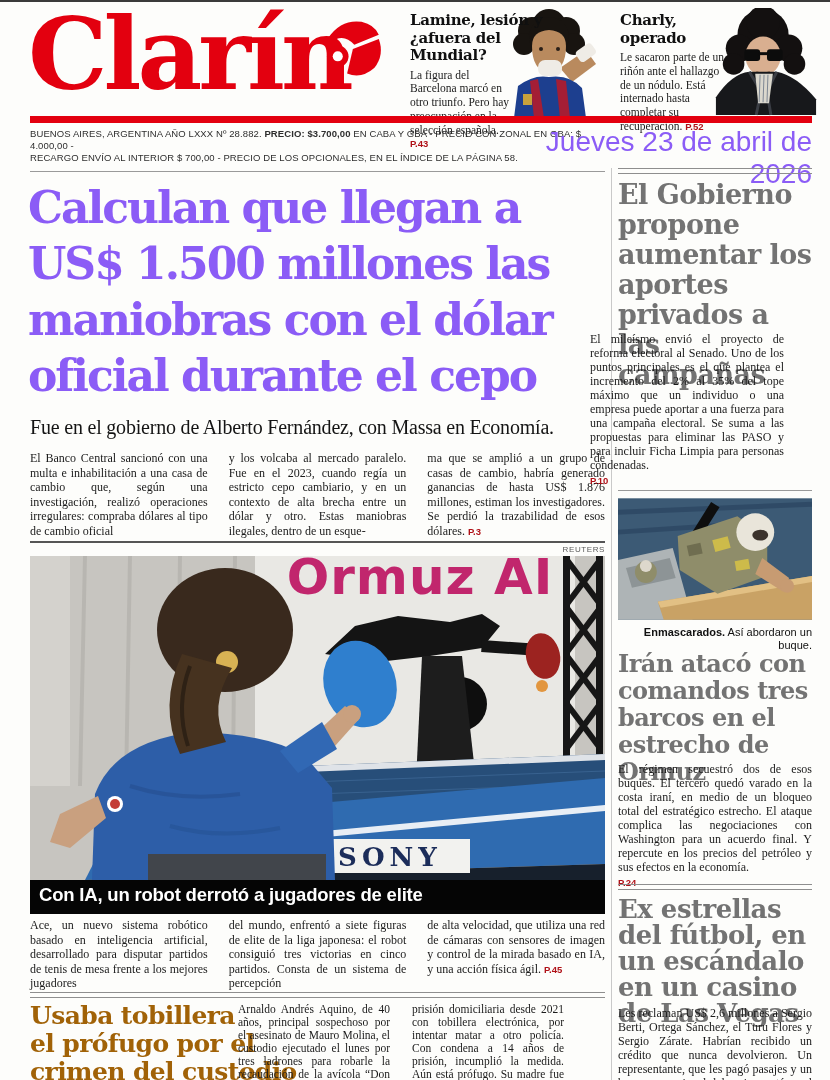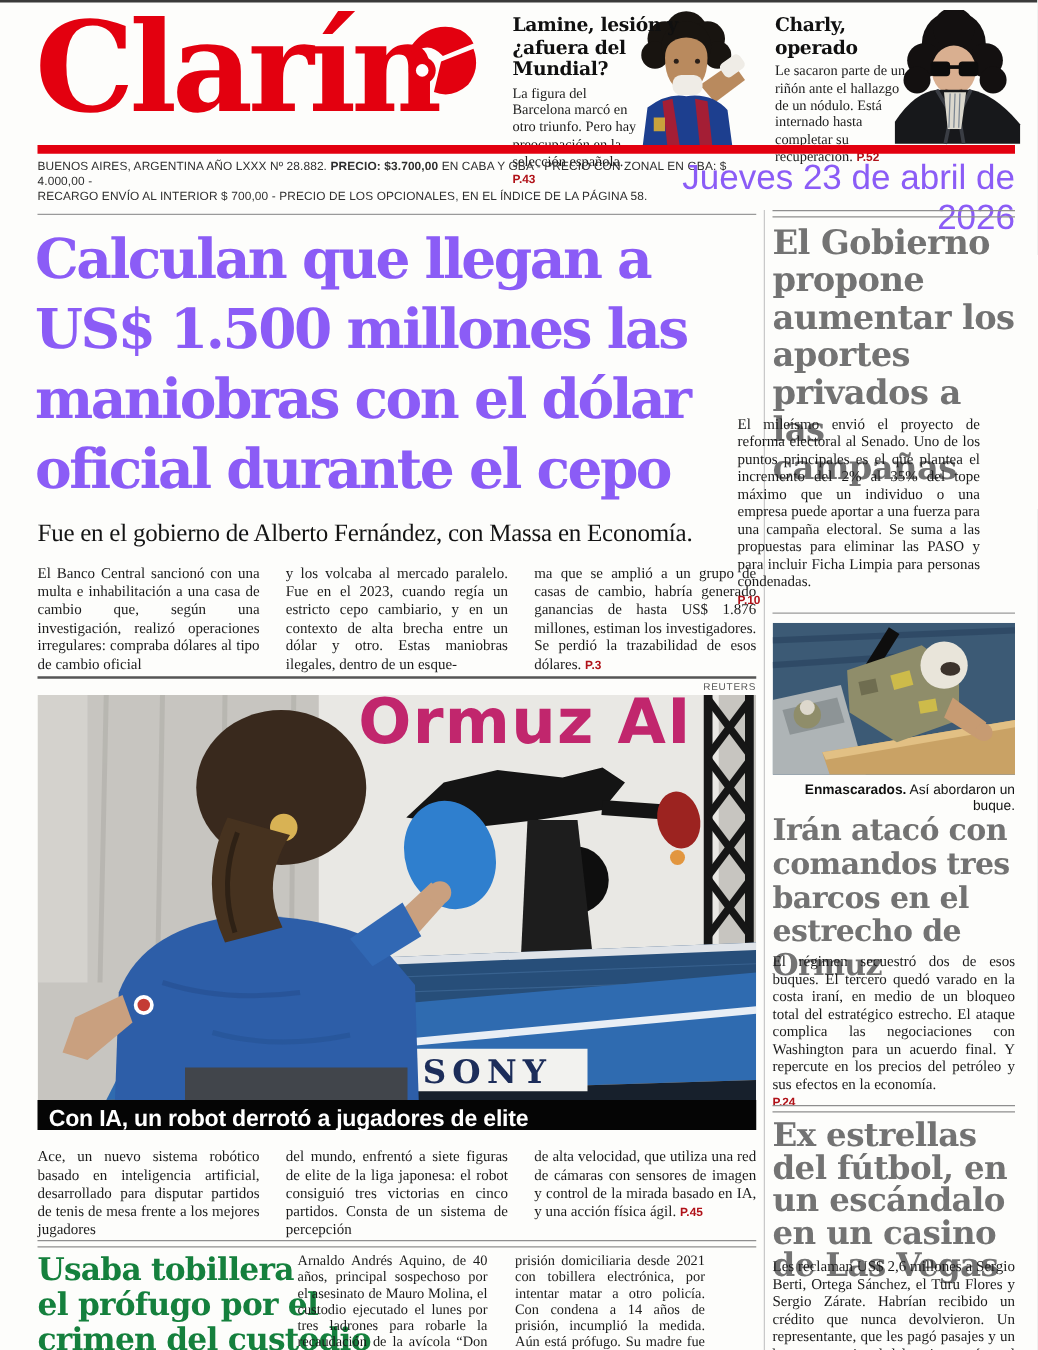--- a/index.html
+++ b/index.html
@@ -31,21 +31,21 @@
   .rc-head.s1{font-size:27px;line-height:30px;}
   .rc-head.s2{font-size:24px;line-height:27px;}
   .rc-head.s3{font-size:26px;line-height:26px;}
   .rc-body{font-size:12px;line-height:14px;text-align:justify;color:#1b1b1b;}
   .photocap{font-family:"Liberation Sans",sans-serif;font-size:11px;line-height:13px;color:#111;}
   .photocap b{font-weight:bold;}
   .credit{font-family:"Liberation Sans",sans-serif;font-size:8px;letter-spacing:.6px;color:#5a5a5a;text-align:right;}
   .capbar{background:#050505;color:#ffffff;font-family:"Liberation Sans",sans-serif;
           font-weight:bold;font-size:18.5px;line-height:30px;padding-left:9px;letter-spacing:-.2px;}
   .bl-head{font-family:"DejaVu Serif",serif;font-weight:bold;font-size:25px;line-height:28px;
-           letter-spacing:-.6px;color:#15803d;white-space:nowrap;}
+           letter-spacing:-.6px;color:#a16207;white-space:nowrap;}
   .photo-frame{overflow:hidden;}
   .wall-text{position:absolute;left:255px;top:-8px;width:270px;text-align:center;
              font-family:"DejaVu Sans",sans-serif;font-weight:bold;font-size:50px;
              color:#c1266d;letter-spacing:1px;}
   svg{display:block;}
 </style>
 </head>
 <body>
 
 <div class="page">
@@ -215,21 +215,21 @@
         <circle cx="85" cy="248" r="8" fill="#ffffff"></circle>
           <circle cx="85" cy="248" r="5" fill="#c43c35"></circle>
         <ellipse cx="195" cy="74" rx="68" ry="62" fill="#39291d"></ellipse>
         <circle cx="197" cy="106" r="11" fill="#d8b254"></circle>
         <path d="M152,98 Q128,150 150,198 L196,186 Q178,150 202,112 Z" fill="#46321f"></path>
         <path d="M160,110 Q145,150 158,190" stroke="#2e2115" stroke-width="4" fill="none"></path>
       </g>
     </svg>
     <div class="wall-text">Ormuz AI</div>
   </div>
-  <div class="abs capbar" style="left:30px;top:880px;width:566px;height:24px;">Con IA, un robot derrotó a jugadores de elite</div>
+  <div class="abs capbar" style="left:30px;top:880px;width:566px;height:34px;">Con IA, un robot derrotó a jugadores de elite</div>
   <div class="abs cols" style="left:30px;top:918px;width:575px;height:70px;">
     <div class="bodytext">Ace, un nuevo sistema robótico basado en inteligencia artificial, desarrollado para disputar partidos de tenis de mesa frente a los mejores jugadores</div>
     <div class="bodytext">del mundo, enfrentó a siete figuras de elite de la liga japonesa: el robot consiguió tres victorias en cinco partidos. Consta de un sistema de percepción</div>
     <div class="bodytext">
       <span>de alta velocidad, que utiliza una red de cámaras con sensores de imagen y control de la mirada basado en IA, y una acción física ágil.</span>
       <span class="pref">P.45</span>
     </div>
   </div>
 
   <div class="abs rule2" style="left:30px;top:992px;width:575px;"></div>

